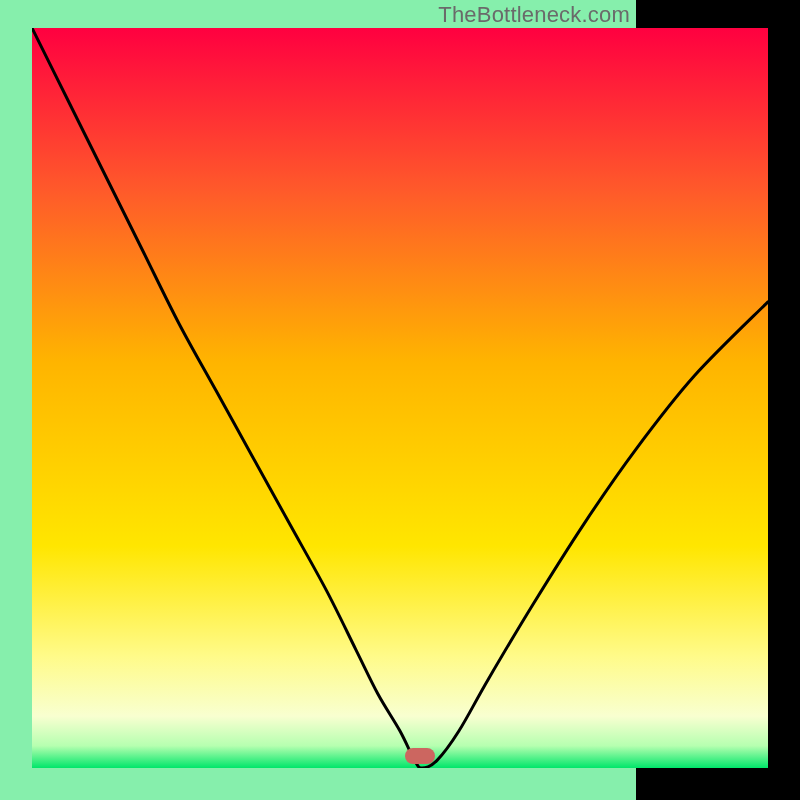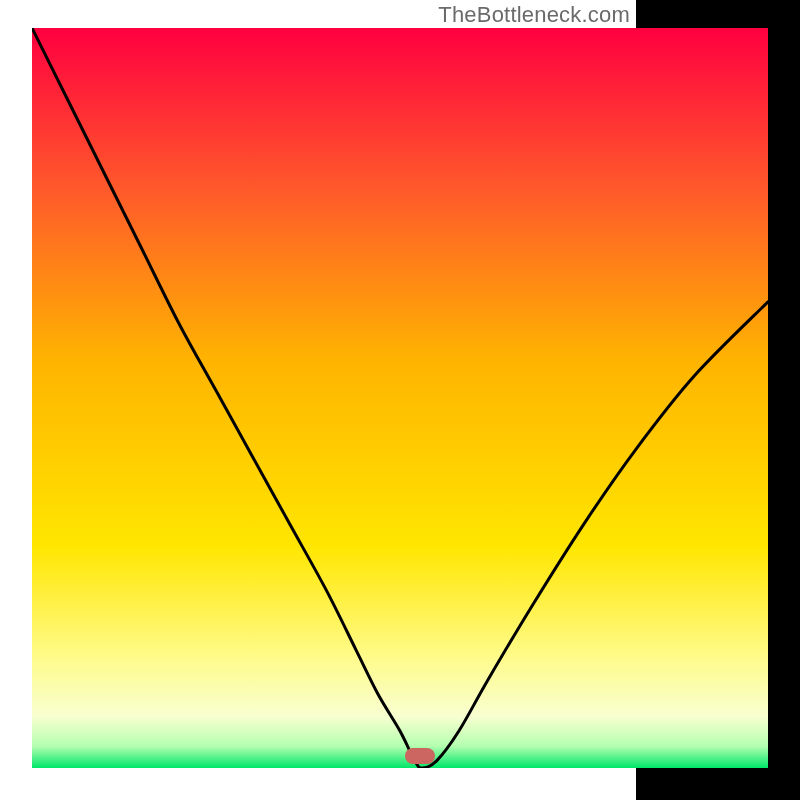--- a/index.html
+++ b/index.html
@@ -8,21 +8,21 @@
     width: 800px;
     height: 800px;
     background: #000;
     overflow: hidden;
     font-family: Arial, Helvetica, sans-serif;
   }
   .frame {
     position: relative;
     width: 636px;
     height: 800px;
-    background: #ffffff;
+    background: #86efac;
   }
   .watermark {
     position: absolute;
     top: 2px;
     right: 6px;
     color: #6a6a6a;
     font-size: 22px;
     font-weight: 500;
     letter-spacing: 0.2px;
     z-index: 5;

